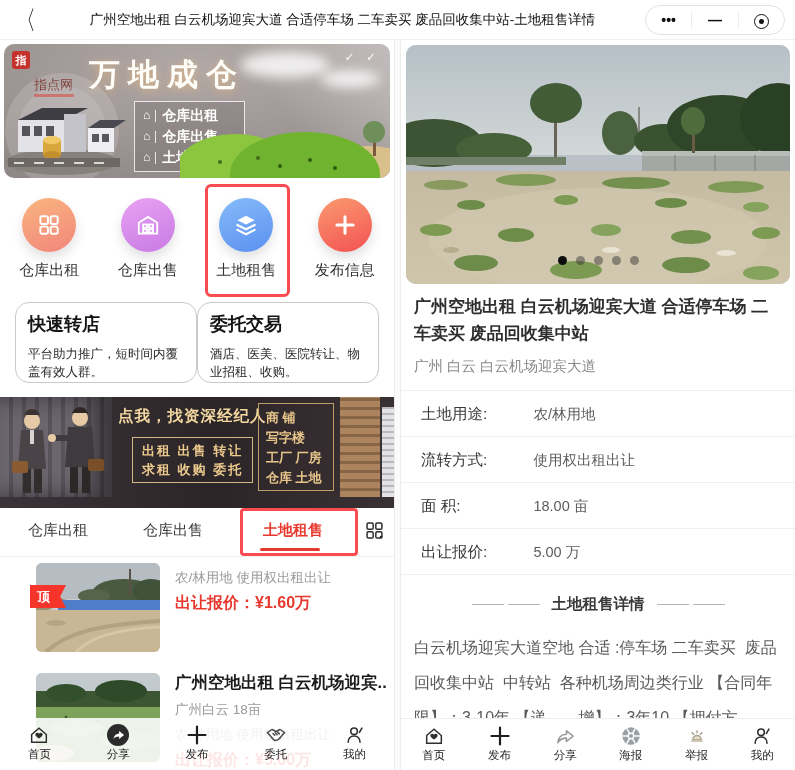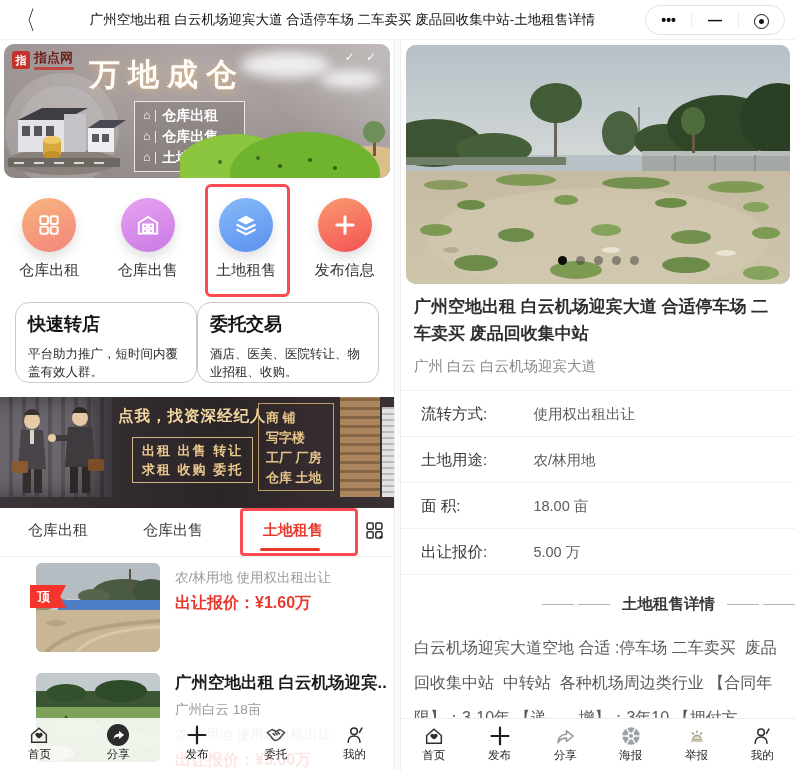--- a/index.html
+++ b/index.html
@@ -35,21 +35,21 @@
     overflow:hidden;
     background:radial-gradient(130% 150% at 50% 18%, #b1a9a8 0%, #968e8d 52%, #7d7675 100%); }
   .banner-rays { position:absolute; right:0; top:0; width:200px; height:120px;
     background:linear-gradient(235deg, rgba(255,255,255,.38), rgba(255,255,255,0) 55%); }
   .cloud { position:absolute; background:rgba(255,255,255,.8); border-radius:50%; filter:blur(6px); }
   .cloud1 { right:60px; top:8px; width:90px; height:26px; }
   .cloud2 { right:10px; top:26px; width:60px; height:18px; }
   .logo { position:absolute; left:8px; top:7px; display:flex; align-items:flex-start; gap:4px; }
   .logo-sq { width:18px; height:18px; background:#c5322b; border-radius:3px; color:#fff;
     font-size:11px; line-height:18px; text-align:center; font-weight:700; }
-  .logo-name { font-size:13px; font-weight:700; color:#6e1f1a; line-height:14px; }
+  .logo-name { font-size:13px; font-weight:400; color:#6e1f1a; line-height:14px;margin-top:27px; }
   .logo-bar { width:40px; height:3px; margin-top:2px; background:#c5322b; opacity:.8; border-radius:1px; }
   .banner-title { position:absolute; left:0; right:60px; top:10px; text-align:center;
     font-family:"Liberation Serif","DejaVu Serif",serif; font-size:31px; font-weight:700;
     color:#fffdf8; letter-spacing:8px; text-shadow:0 2px 8px rgba(255,190,110,.55); }
   .banner-checks { position:absolute; right:10px; top:6px; color:rgba(255,255,255,.95);
     font-size:12px; letter-spacing:4px; }
   .banner-list { position:absolute; left:130px; top:57px; border:1px solid rgba(255,255,255,.8);
     padding:3px 12px 3px 8px; background:rgba(90,82,80,.25); }
   .banner-li { display:flex; align-items:center; height:21px;
     font-family:"Liberation Serif","DejaVu Serif",serif; font-size:14px; font-weight:700; color:#fff; }
@@ -142,21 +142,21 @@
     justify-content:center; margin-top:-34px; z-index:5; }
   .dot { width:9px; height:9px; border-radius:50%; background:rgba(45,45,45,.45); cursor:pointer; }
   .dot.active { background:#0d0d0d; }
   .d-title { position:absolute; left:13px; top:253px; width:370px; font-size:17px; font-weight:700;
     color:#2e2e2e; line-height:27px; }
   .d-loc { position:absolute; left:13px; top:317px; font-size:14.5px; color:#8a8a8a; }
   .d-fields { position:absolute; left:0; top:350px; width:394px; border-top:1px solid #f1f1f1; }
   .d-row { height:46px; line-height:46px; border-bottom:1px solid #f1f1f1; white-space:nowrap; }
   .d-label { display:inline-block; margin-left:20px; width:108px; font-size:15.5px; color:#3a3a3a; }
   .d-value { font-size:14.5px; color:#5c5c5c; }
-  .d-sect { position:absolute; left:0; top:554px; width:394px; text-align:right; }
+  .d-sect { position:absolute; left:0; top:554px; width:394px; text-align:center; }
   .d-sect .dash { display:inline-block; width:32px; height:1px; background:#b5b5b5;
     vertical-align:middle; }
   .d-sect .txt { display:inline-block; margin:0 12px; font-size:15.5px; font-weight:700;
     color:#3a3a3a; vertical-align:middle; }
   .d-para { position:absolute; left:13px; top:590px; width:372px; font-size:16px; color:#5a5a5a;
     line-height:35px; white-space:pre-wrap; }
 
   svg { display:block; }
 </style>
 </head>
@@ -516,26 +516,26 @@
     <span class="dot"></span>
     <span class="dot"></span>
     <span class="dot"></span>
   </div>
 
   <div class="d-title">广州空地出租 白云机场迎宾大道 合适停车场 二车卖买 废品回收集中站</div>
   <div class="d-loc">广州 白云 白云机场迎宾大道</div>
 
   <div class="d-fields">
     <div class="d-row">
+      <span class="d-label">土地用途:</span>
+      <span class="d-value">农/林用地</span>
+    </div>
+    <div class="d-row">
       <span class="d-label">流转方式:</span>
       <span class="d-value">使用权出租出让</span>
-    </div>
-    <div class="d-row">
-      <span class="d-label">土地用途:</span>
-      <span class="d-value">农/林用地</span>
     </div>
     <div class="d-row">
       <span class="d-label">面 积:</span>
       <span class="d-value">18.00 亩</span>
     </div>
     <div class="d-row">
       <span class="d-label">出让报价:</span>
       <span class="d-value">5.00 万</span>
     </div>
   </div>

